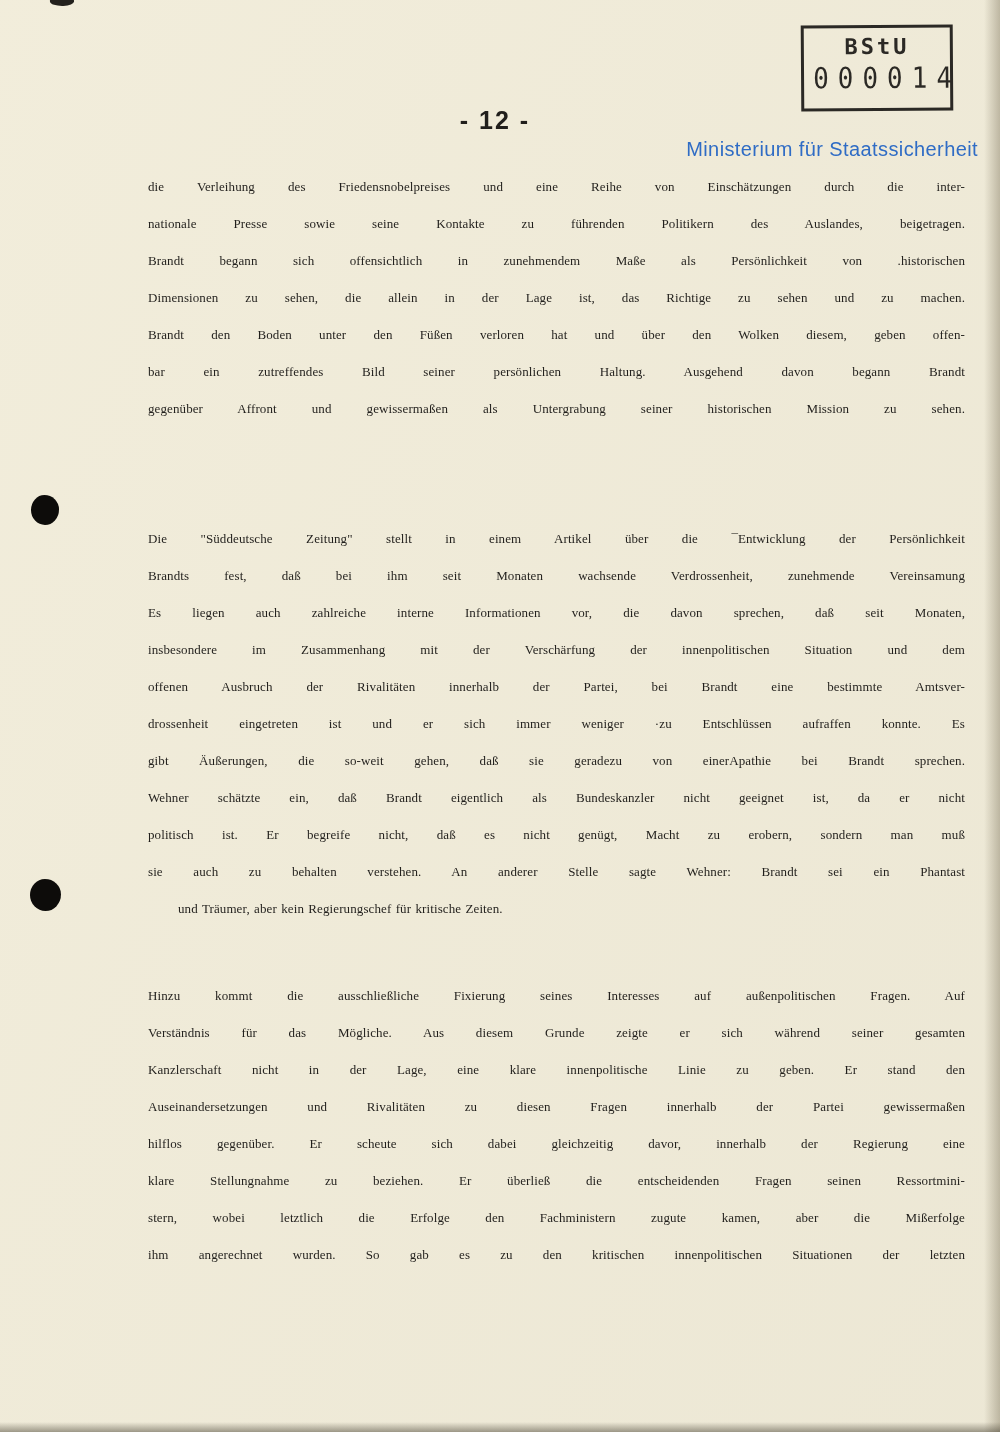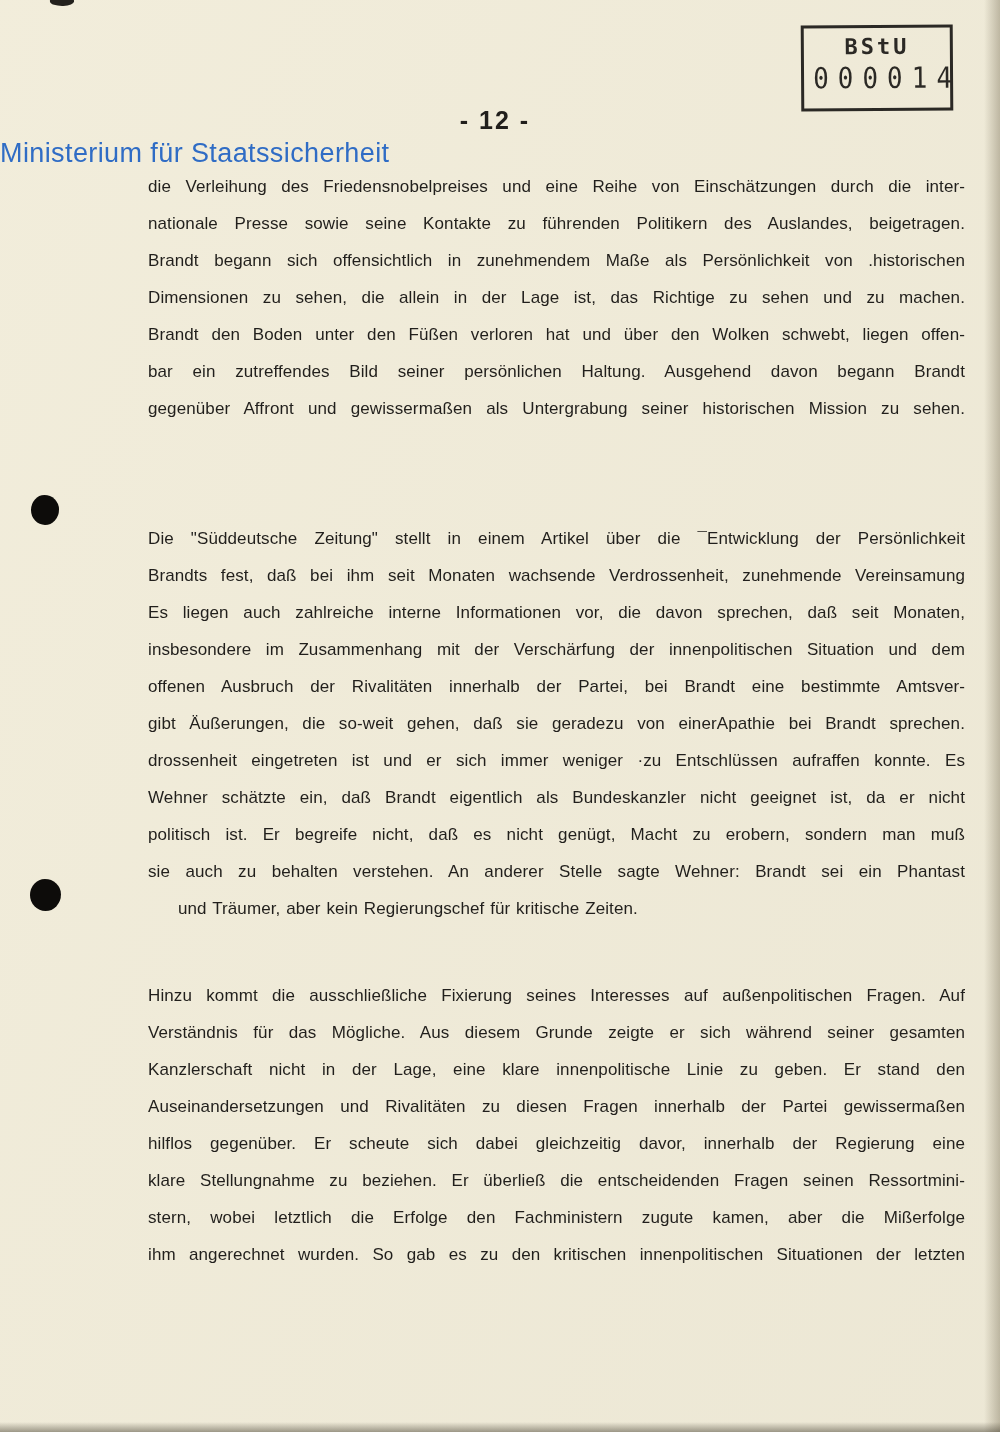--- a/index.html
+++ b/index.html
@@ -58,28 +58,28 @@
     transform: scaleY(1.12);
   }
   
   .page-number {
     position: absolute; top: 106px; left: 0; width: 990px;
     text-align: center;
     font-size: 25px; letter-spacing: 2px; font-weight: bold;
   }
   .ministry {
     position: absolute; top: 138px; left: 0; width: 978px;
-    text-align: left;
-    font-size: 27px; letter-spacing: 0.4px;
+    text-align: right;
+    font-size: 20px; letter-spacing: 0.4px;
     color: var(--ministry-blue, #2f6cc5);
   }
   
   .para {
     position: absolute; left: 148px; width: 817px;
-    font-size: 17px; letter-spacing: 0.1px; word-spacing: 1px;
+    font-size: 13px; letter-spacing: 0.1px; word-spacing: 1px; font-family: Liberation Serif, serif;
   }
   .p1 { top: 168px; }
   .p2 { top: 520px; }
   .p3 { top: 977px; }
   .line {
     height: 37px; line-height: 37px;
     overflow: hidden;
     text-align: justify;
     white-space: normal;
   }
@@ -98,33 +98,33 @@
   </div>
 
   <div class="page-number">- 12 -</div>
   <div class="ministry">Ministerium für Staatssicherheit</div>
 
   <div class="para p1">
     <div class="line">die Verleihung des Friedensnobelpreises und eine Reihe von Einschätzungen durch die inter-</div>
     <div class="line">nationale Presse sowie seine Kontakte zu führenden Politikern des Auslandes, beigetragen.</div>
     <div class="line">Brandt begann sich offensichtlich in zunehmendem Maße als Persönlichkeit von .historischen</div>
     <div class="line">Dimensionen zu sehen, die allein in der Lage ist, das Richtige zu sehen und zu machen.</div>
-    <div class="line">Brandt den Boden unter den Füßen verloren hat und über den Wolken schwebt, liegen offen-</div>
+    <div class="line">Brandt den Boden unter den Füßen verloren hat und über den Wolken diesem, geben offen-</div>
     <div class="line">bar ein zutreffendes Bild seiner persönlichen Haltung. Ausgehend davon begann Brandt</div>
     <div class="line">gegenüber Affront und gewissermaßen als Untergrabung seiner historischen Mission zu sehen.</div>
   </div>
 
   <div class="para p2">
     <div class="line">Die "Süddeutsche Zeitung" stellt in einem Artikel über die ¯Entwicklung der Persönlichkeit</div>
     <div class="line">Brandts fest, daß bei ihm seit Monaten wachsende Verdrossenheit, zunehmende Vereinsamung</div>
     <div class="line">Es liegen auch zahlreiche interne Informationen vor, die davon sprechen, daß seit Monaten,</div>
     <div class="line">insbesondere im Zusammenhang mit der Verschärfung der innenpolitischen Situation und dem</div>
     <div class="line">offenen Ausbruch der Rivalitäten innerhalb der Partei, bei Brandt eine bestimmte Amtsver-</div>
+    <div class="line">drossenheit eingetreten ist und er sich immer weniger ·zu Entschlüssen aufraffen konnte. Es</div>
     <div class="line">gibt Äußerungen, die so-weit gehen, daß sie geradezu von einerApathie bei Brandt sprechen.</div>
-    <div class="line">drossenheit eingetreten ist und er sich immer weniger ·zu Entschlüssen aufraffen konnte. Es</div>
     <div class="line">Wehner schätzte ein, daß Brandt eigentlich als Bundeskanzler nicht geeignet ist, da er nicht</div>
     <div class="line">politisch ist. Er begreife nicht, daß es nicht genügt, Macht zu erobern, sondern man muß</div>
     <div class="line">sie auch zu behalten verstehen. An anderer Stelle sagte Wehner: Brandt sei ein Phantast</div>
     <div class="line short">und Träumer, aber kein Regierungschef für kritische Zeiten.</div>
   </div>
 
   <div class="para p3">
     <div class="line">Hinzu kommt die ausschließliche Fixierung seines Interesses auf außenpolitischen Fragen. Auf</div>
     <div class="line">Verständnis für das Mögliche. Aus diesem Grunde zeigte er sich während seiner gesamten</div>
     <div class="line">Kanzlerschaft nicht in der Lage, eine klare innenpolitische Linie zu geben. Er stand den</div>

